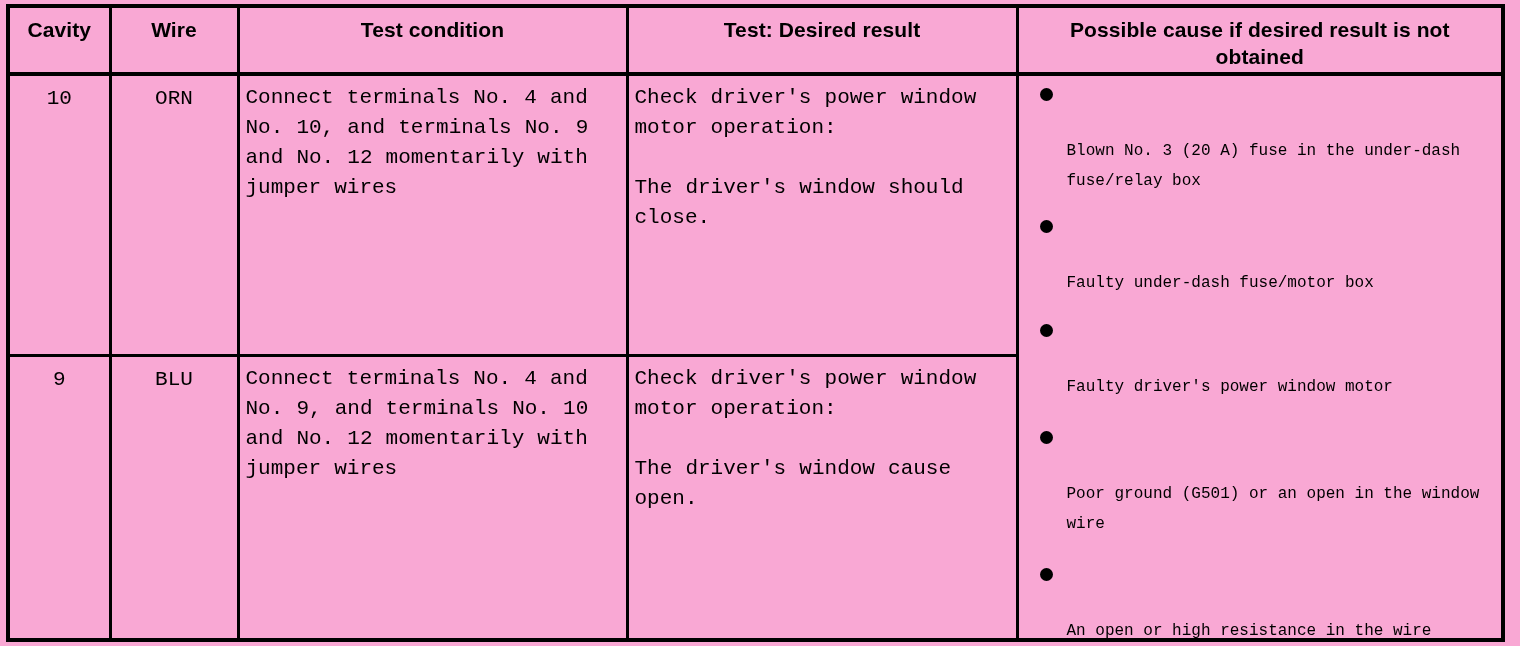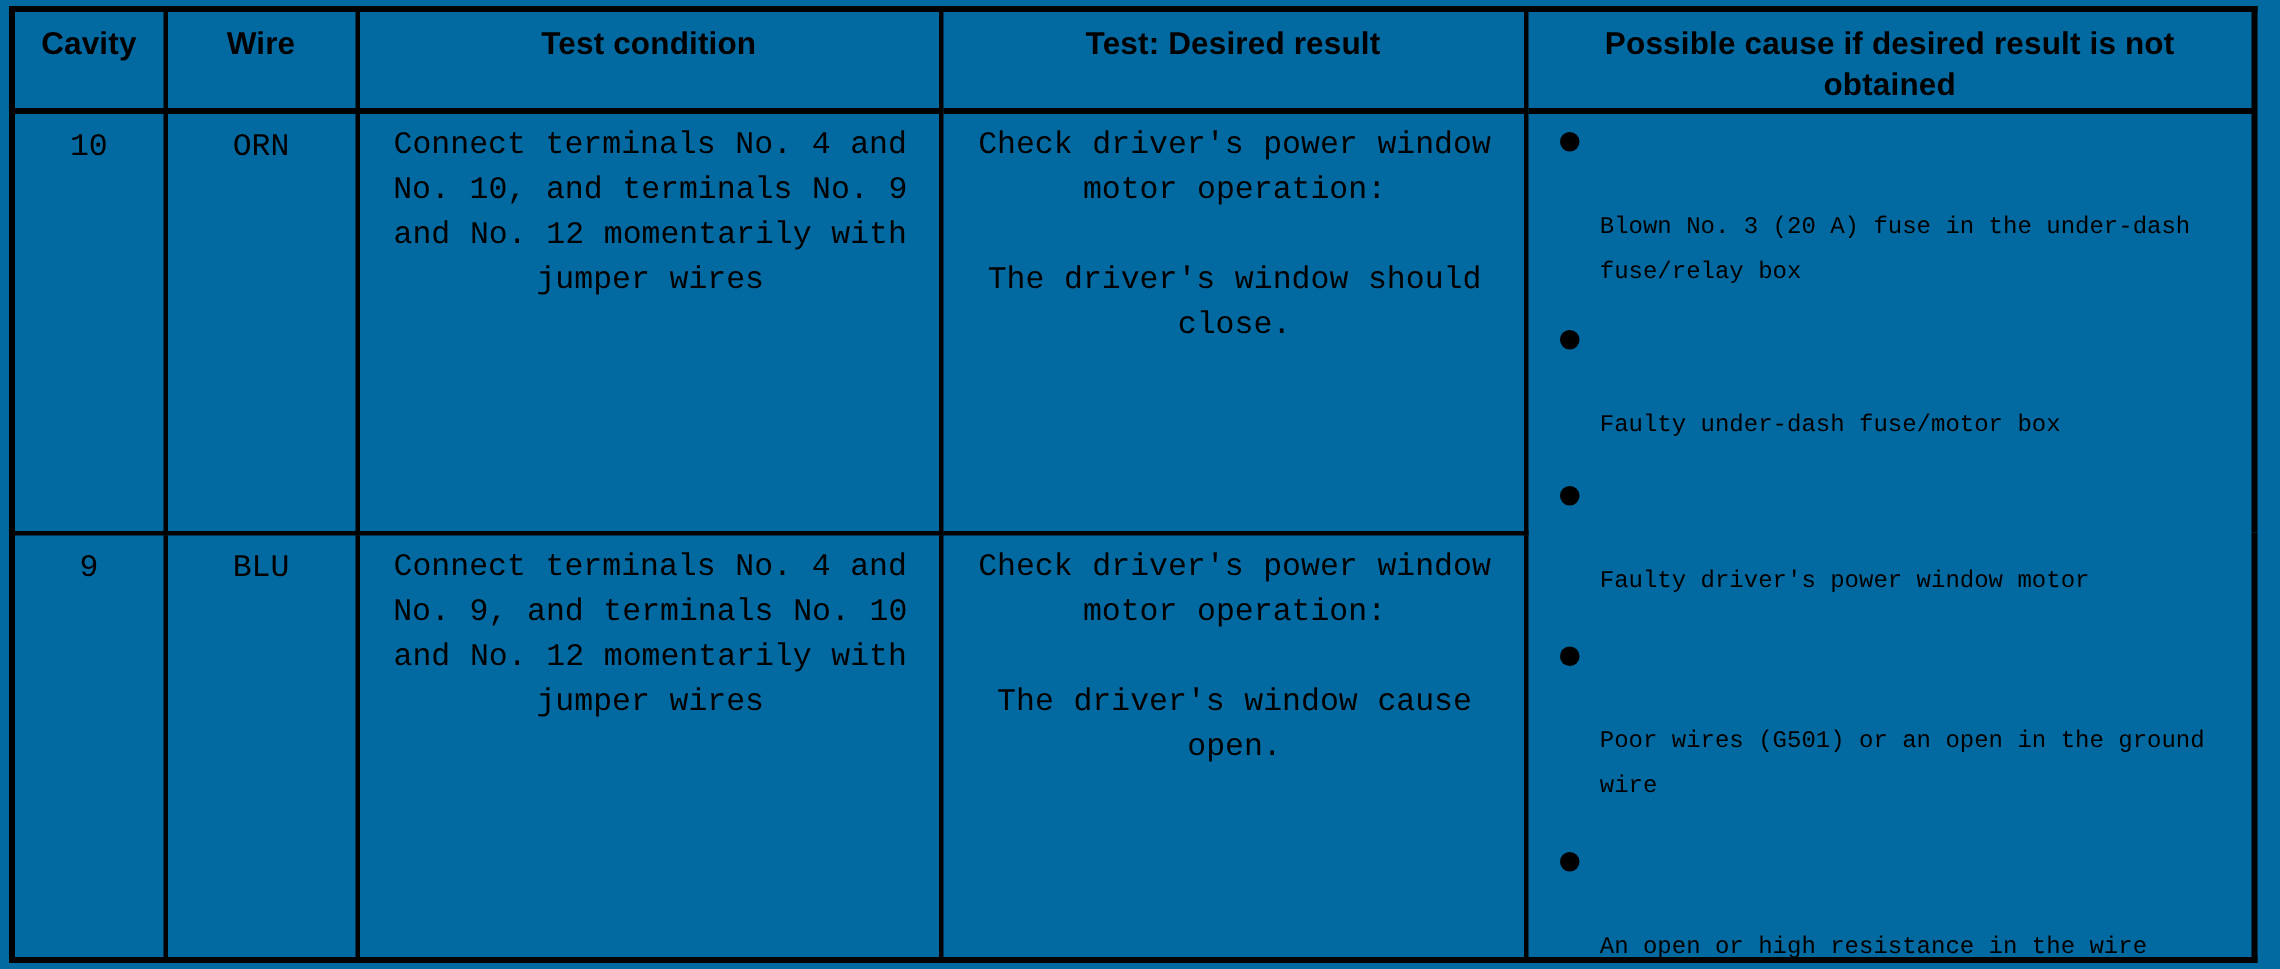--- a/index.html
+++ b/index.html
@@ -13,21 +13,21 @@
     height: 646px;
     font-family: "Liberation Sans", sans-serif;
     color: #000000;
     overflow: hidden;
   }
 
   #page {
     position: relative;
     width: 1520px;
     height: 646px;
-    background: #0369a1;
+    background: #f9a8d4;
   }
 
   
   .test-table {
     position: absolute;
     left: 6px;
     top: 4px;
     width: 1499px;
     height: 638px;
     border-collapse: collapse;
@@ -75,21 +75,21 @@
   }
 
   .cell-num,
   .cell-wire {
     text-align: center;
     padding-top: 8px;
   }
 
   .cell-text {
     padding: 7px 4px 0 6px;
-    text-align: center;
+    text-align: left;
     word-spacing: 0.5px;
   }
 
   .para-gap {
     height: 30px;
   }
 
   
   .causes-cell {
     position: relative;
@@ -174,21 +174,21 @@
               <span class="cause-text" style="top:192px">Faulty under-dash fuse/motor box</span>
             </div>
 
             <div class="cause-item">
               <span class="cause-bullet" style="top:248px"></span>
               <span class="cause-text" style="top:296px">Faulty driver's power window motor</span>
             </div>
 
             <div class="cause-item">
               <span class="cause-bullet" style="top:355px"></span>
-              <span class="cause-text" style="top:403px">Poor wires (G501) or an open in the ground wire</span>
+              <span class="cause-text" style="top:403px">Poor ground (G501) or an open in the window wire</span>
             </div>
 
             <div class="cause-item">
               <span class="cause-bullet" style="top:492px"></span>
               <span class="cause-text" style="top:540px">An open or high resistance in the wire</span>
             </div>
 
           </div>
         </td>
       </tr>

